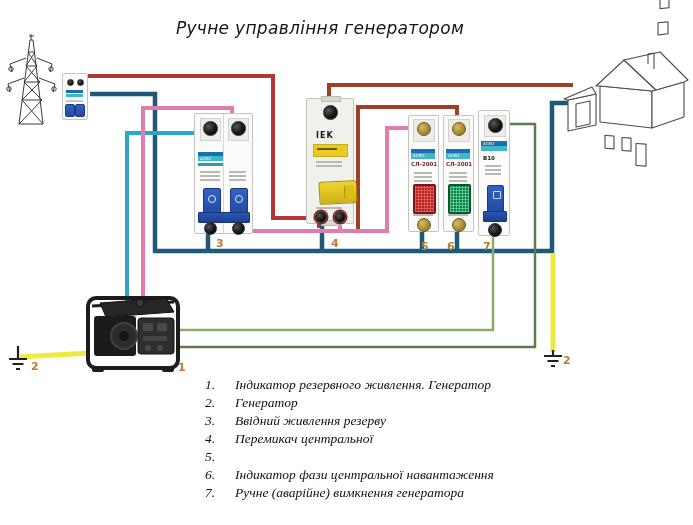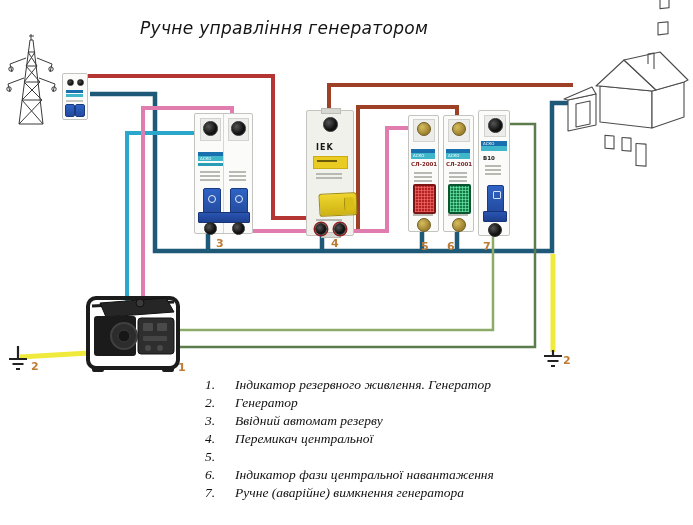--- a/index.html
+++ b/index.html
@@ -1,20 +1,20 @@
 <!DOCTYPE html>
 <html><head>
 <meta charset="utf-8">
 <style>
   html,body{margin:0;padding:0;background:#fff;}
   #stage{position:relative;width:693px;height:525px;background:#ffffff;overflow:hidden;
          font-family:"Liberation Sans",sans-serif;}
   #wires{position:absolute;left:0;top:0;}
   
-  .title{position:absolute;left:140px;top:18px;width:360px;
+  .title{position:absolute;left:140px;top:18px;width:360px;text-align:center;
          font-family:"DejaVu Sans",sans-serif;font-style:italic;font-size:17px;
          color:#141414;letter-spacing:.3px;}
   
   .ptr{position:absolute;color:#bd7b35;font-family:"DejaVu Sans",sans-serif;
        font-size:11px;font-weight:bold;}
   
   .legend{position:absolute;left:205px;top:376px;font-family:"Liberation Serif",serif;
           font-style:italic;font-size:13.5px;color:#111;}
   .legend .row{display:flex;height:18px;line-height:18px;}
   .legend .num{width:30px;}
@@ -158,21 +158,21 @@
       <div class="toggle-ring" style="left:4px;top:6px;"></div>
     </div>
     <div class="toggle-blue" style="left:35px;top:74px;width:16px;height:26px;">
       <div class="toggle-ring" style="left:4px;top:6px;"></div>
     </div>
     <div class="tiebar" style="left:3px;top:98px;width:50px;height:9px;"></div>
     <div class="screw-black" style="left:9px;top:108px;width:11px;height:11px;"></div>
     <div class="screw-black" style="left:37px;top:108px;width:11px;height:11px;"></div>
   </div>
 
-  <div class="module" style="left:306px;top:110px;width:46px;height:124px;background:#f1f1ec;">
+  <div class="module" style="left:306px;top:98px;width:46px;height:124px;background:#f1f1ec;">
     <div style="position:absolute;left:14px;top:-3px;width:18px;height:4px;background:#d8d8d2;border:1px solid #bdbdb6;"></div>
     <div style="position:absolute;left:14px;top:121px;width:18px;height:4px;background:#d8d8d2;border:1px solid #bdbdb6;"></div>
     <div class="screw-black" style="left:16px;top:6px;width:13px;height:13px;"></div>
     <div class="iek-logo" style="left:9px;top:32px;">IEK</div>
     <div class="iek-band" style="left:6px;top:45px;width:33px;height:11px;">
       <div style="position:absolute;left:3px;top:3px;width:20px;height:2px;background:#6b5b08;"></div>
     </div>
     <div class="speclines" style="position:absolute;left:7px;top:60px;width:30px;">
       <div></div>
         <div></div>
@@ -256,21 +256,21 @@
     <div class="row">
       <span class="num">1.</span>
       <span class="txt">Індикатор резервного живлення. Генератор</span>
     </div>
     <div class="row">
       <span class="num">2.</span>
       <span class="txt">Генератор</span>
     </div>
     <div class="row">
       <span class="num">3.</span>
-      <span class="txt">Ввідний автомат резерву</span>
+      <span class="txt">Ввідний живлення резерву</span>
     </div>
     <div class="row">
       <span class="num">4.</span>
       <span class="txt">Перемикач центральної</span>
     </div>
     <div class="row">
       <span class="num">5.</span>
     </div>
     <div class="row">
       <span class="num">6.</span>

